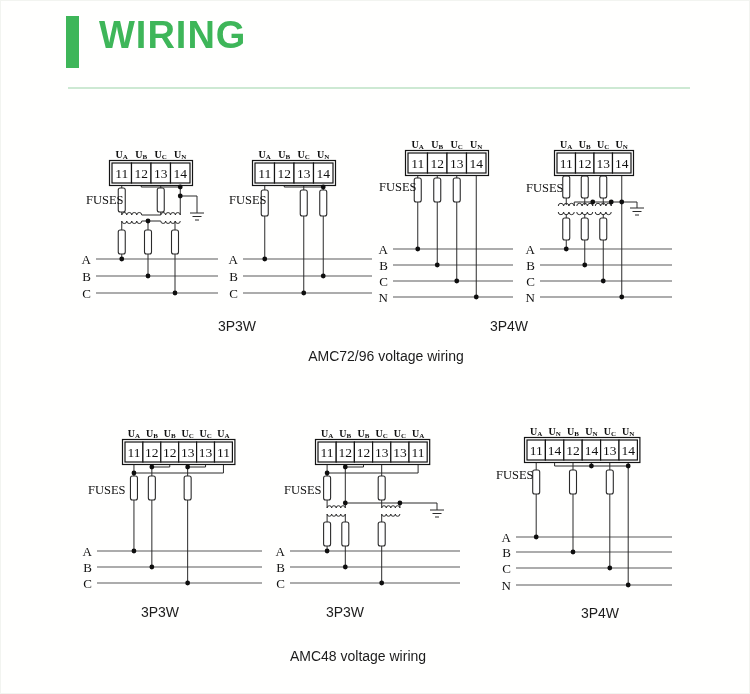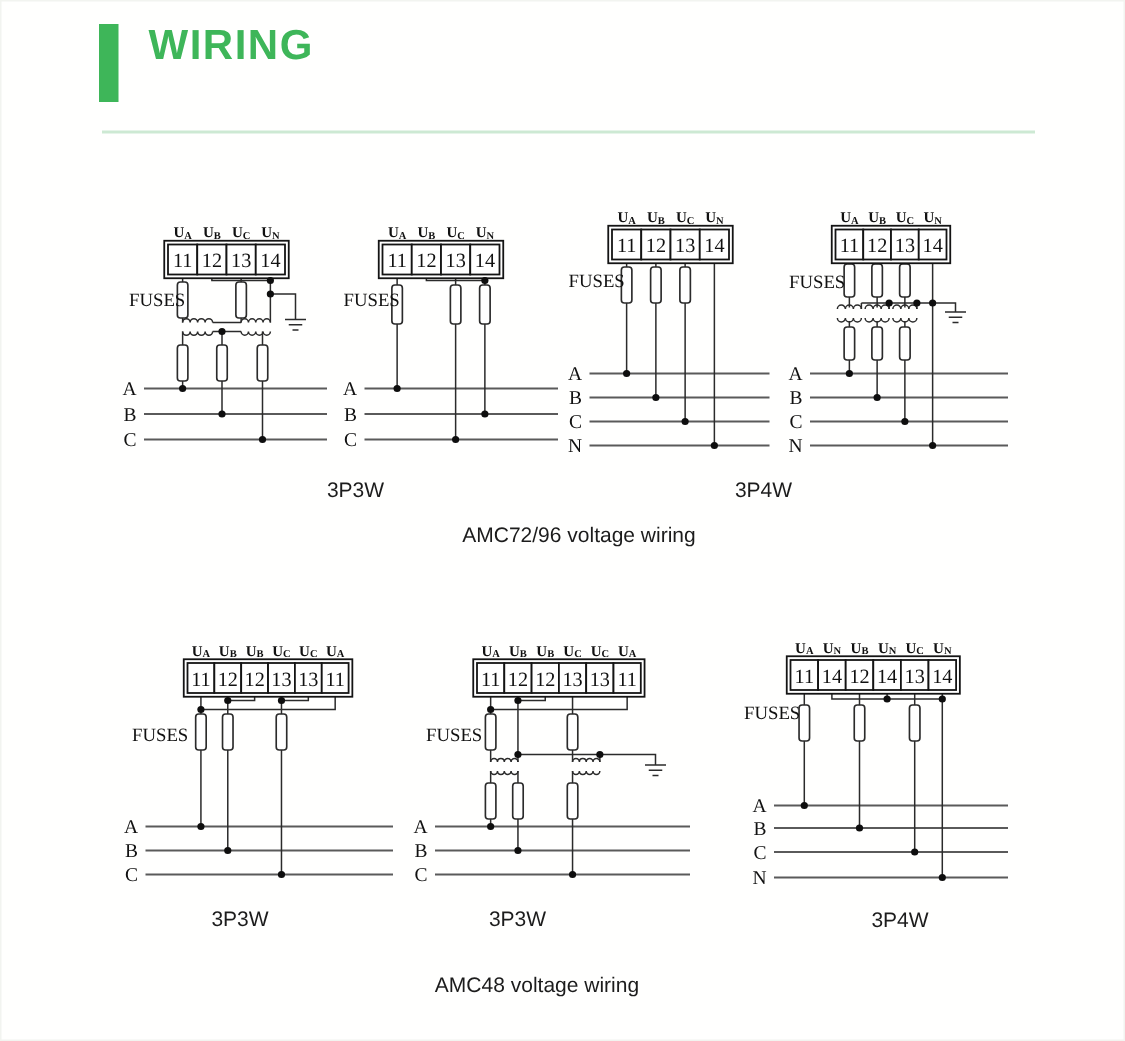--- a/index.html
+++ b/index.html
@@ -1,19 +1,19 @@
 <!DOCTYPE html>
 <html><head>
 <meta charset="utf-8">
 <style>
   html,body{margin:0;padding:0;background:#fff;}
   .page{position:relative;width:750px;height:694px;background:#fffffe;overflow:hidden;
         box-shadow:inset 0 0 0 1px #f2f4f0;font-family:"Liberation Sans",sans-serif;}
   .accent-bar{position:absolute;left:66px;top:16px;width:13px;height:52px;}
-  .page-title{position:absolute;left:99px;top:14px;margin:0;font-size:28px;font-weight:600;
+  .page-title{position:absolute;left:99px;top:14px;margin:0;font-size:38px;font-weight:600;
               letter-spacing:1px;font-family:"Liberation Sans",sans-serif;}
   .header-rule{position:absolute;left:68px;top:87px;width:622px;height:0;border-top:2px solid #cde9d3;}
   svg.diagrams{position:absolute;left:0;top:0;}
   .wire{fill:none;stroke:#2b2b2b;stroke-width:1;}
   .busline{stroke:#5a5a5a;stroke-width:1.2;}
   .coil{fill:none;stroke:#2b2b2b;stroke-width:1;}
   .fuse{fill:#fff;stroke:#2b2b2b;stroke-width:1.1;}
   .cell{fill:#fff;stroke:#141414;stroke-width:1.2;}
   .dot{fill:#0e0e0e;}
   text{font-family:"Liberation Serif",serif;fill:#111;}

